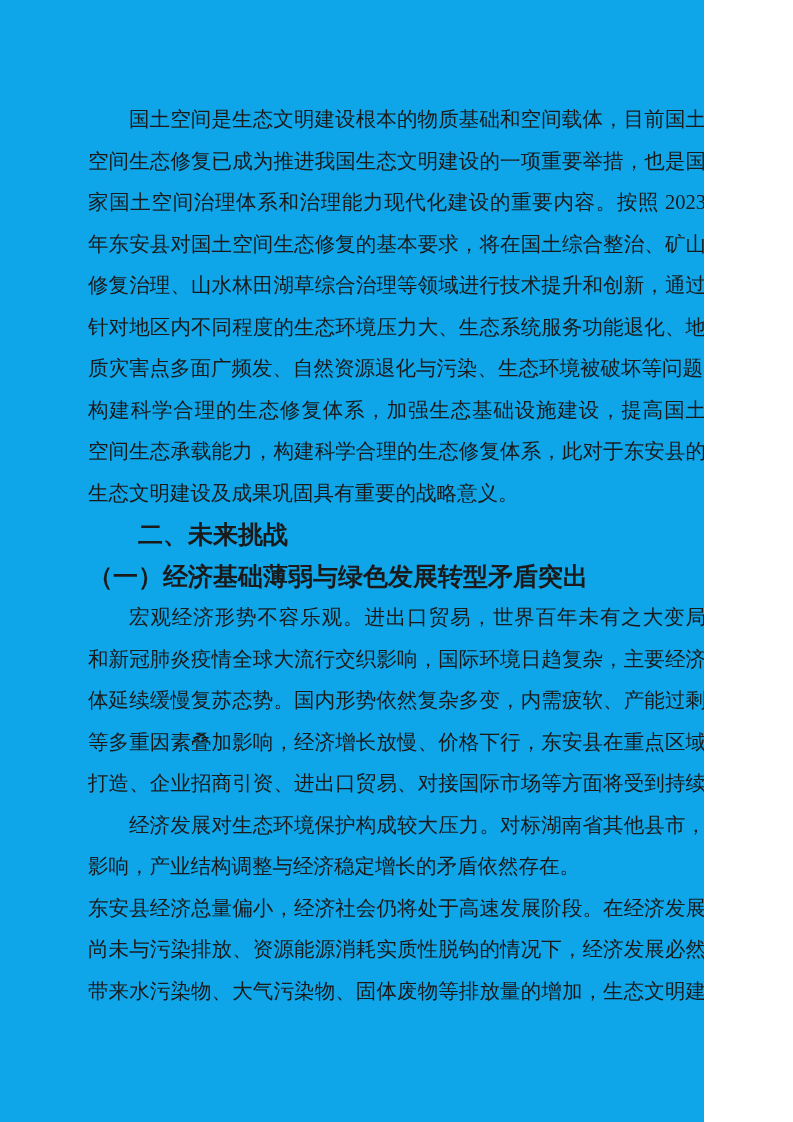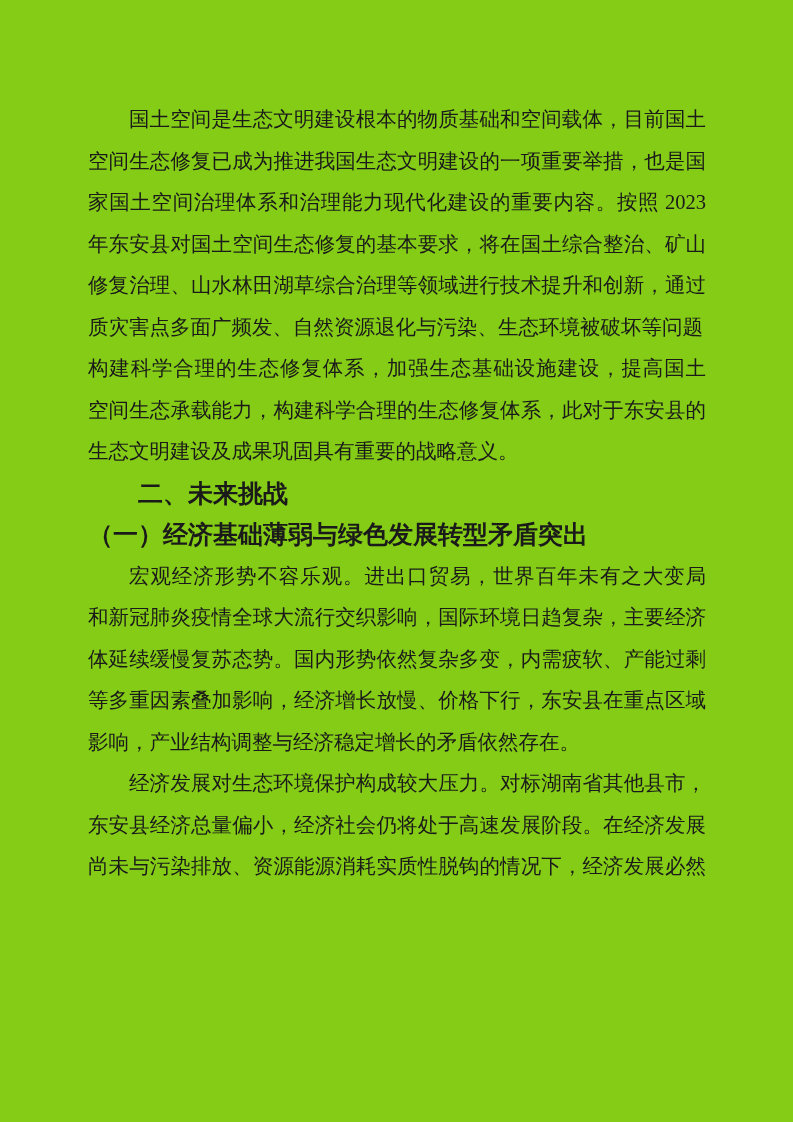--- a/index.html
+++ b/index.html
@@ -2,23 +2,23 @@
 <html><head>
 <meta charset="utf-8">
 <style>
   html, body {
     margin: 0;
     padding: 0;
     background: #ffffff;
   }
   .page {
     position: relative;
-    width: 793px;
+    width: 704px;
     height: 1122px;
-    background: #84cc16;
+    background: #0ea5e9;
     overflow: hidden;
     font-family: "Liberation Serif", serif;
     color: #1a1a1a;
   }
   .content {
     position: absolute;
     left: 88px;
     top: 99px;
     width: 618px;
   }
@@ -68,28 +68,31 @@
 </head>
 <body>
 
 <div class="page">
   <div class="content" id="doc-content">
       <div class="line indent"><span class="seg">国土空间是生态文明建设根本的物质基础和空间载体，目前国土</span></div>
       <div class="line"><span class="seg">空间生态修复已成为推进我国生态文明建设的一项重要举措，也是国</span></div>
       <div class="line"><span class="seg">家国土空间治理体系和治理能力现代化建设的重要内容。按照 2023</span></div>
       <div class="line"><span class="seg">年东安县对国土空间生态修复的基本要求，将在国土综合整治、矿山</span></div>
       <div class="line"><span class="seg">修复治理、山水林田湖草综合治理等领域进行技术提升和创新，通过</span></div>
+      <div class="line"><span class="seg">针对地区内不同程度的生态环境压力大、生态系统服务功能退化、地</span></div>
       <div class="line"><span class="seg">质灾害点多面广频发、自然资源退化与污染、生态环境被破坏等问题，</span></div>
       <div class="line"><span class="seg">构建科学合理的生态修复体系，加强生态基础设施建设，提高国土</span></div>
       <div class="line"><span class="seg">空间生态承载能力，构建科学合理的生态修复体系，此对于东安县的</span></div>
       <div class="line no-justify"><span class="seg">生态文明建设及成果巩固具有重要的战略意义。</span></div>
       <div class="line h1 indent">二、未来挑战</div>
       <div class="line h2">（一）经济基础薄弱与绿色发展转型矛盾突出</div>
       <div class="line indent"><span class="seg bold">宏观经济形势不容乐观。</span><span class="seg">进出口贸易，世界百年未有之大变局</span></div>
       <div class="line"><span class="seg">和新冠肺炎疫情全球大流行交织影响，国际环境日趋复杂，主要经济</span></div>
       <div class="line"><span class="seg">体延续缓慢复苏态势。国内形势依然复杂多变，内需疲软、产能过剩</span></div>
       <div class="line"><span class="seg">等多重因素叠加影响，经济增长放慢、价格下行，东安县在重点区域</span></div>
+      <div class="line"><span class="seg">打造、企业招商引资、进出口贸易、对接国际市场等方面将受到持续</span></div>
+      <div class="line indent"><span class="seg bold">经济发展对生态环境保护构成较大压力。</span><span class="seg">对标湖南省其他县市，</span></div>
       <div class="line no-justify"><span class="seg">影响，产业结构调整与经济稳定增长的矛盾依然存在。</span></div>
-      <div class="line indent"><span class="seg bold">经济发展对生态环境保护构成较大压力。</span><span class="seg">对标湖南省其他县市，</span></div>
       <div class="line"><span class="seg">东安县经济总量偏小，经济社会仍将处于高速发展阶段。在经济发展</span></div>
       <div class="line"><span class="seg">尚未与污染排放、资源能源消耗实质性脱钩的情况下，经济发展必然</span></div>
+      <div class="line"><span class="seg">带来水污染物、大气污染物、固体废物等排放量的增加，生态文明建</span></div>
     </div>
 </div>
 
 </body></html>

